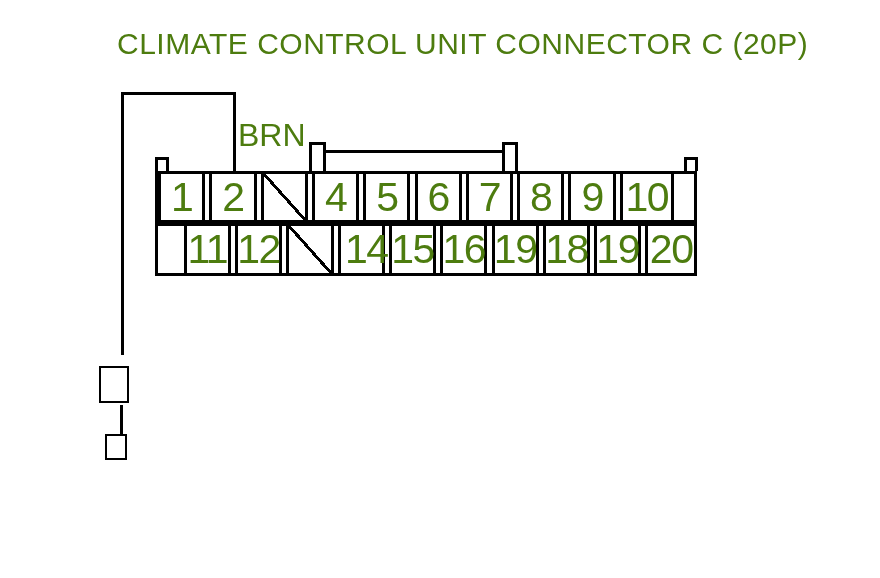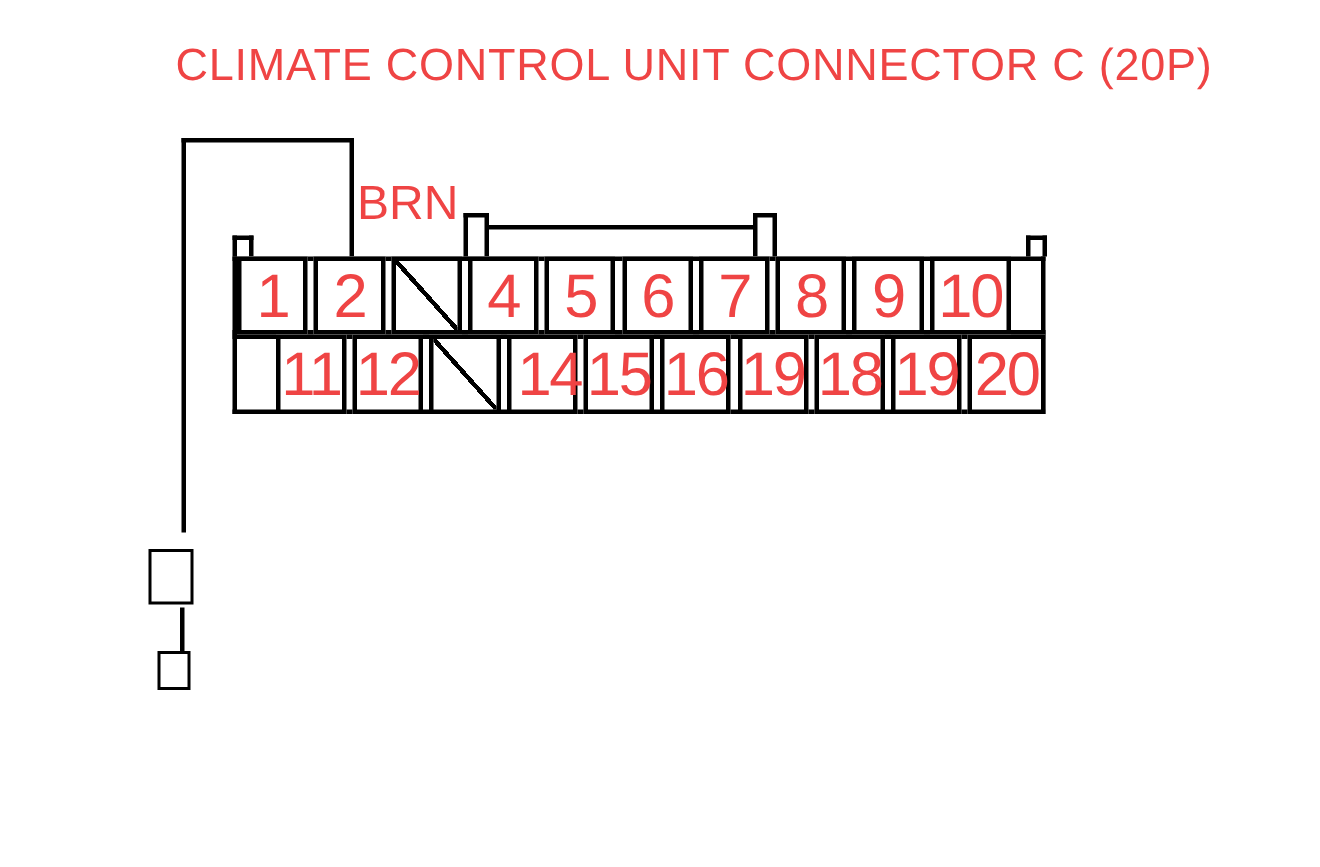--- a/index.html
+++ b/index.html
@@ -1,18 +1,18 @@
 <!DOCTYPE html>
 <html><head>
 <meta charset="utf-8">
 <style>
   html,body{margin:0;padding:0;background:#fff;}
   .stage{
     position:relative;width:880px;height:484px;background:#fff;overflow:hidden;
-    font-family:"Liberation Sans",sans-serif;color:#ef4444;
+    font-family:"Liberation Sans",sans-serif;color:#4d7c0f;
   }
   .line{position:absolute;background:#000;}
   .txt{position:absolute;white-space:nowrap;}
   .title{left:117px;top:28px;font-size:30px;line-height:32px;letter-spacing:0.5px;}
   .brn{left:238px;top:119px;font-size:32px;line-height:32px;}
   .caption{left:230px;top:490px;font-size:30px;line-height:36px;}
   .tab{position:absolute;background:#fff;border:3px solid #000;border-bottom:none;box-sizing:border-box;}
   .termbox{position:absolute;background:#fff;border:2px solid #000;box-sizing:border-box;}
   .cell{
     position:absolute;box-sizing:border-box;border:3px solid #000;background:#fff;

